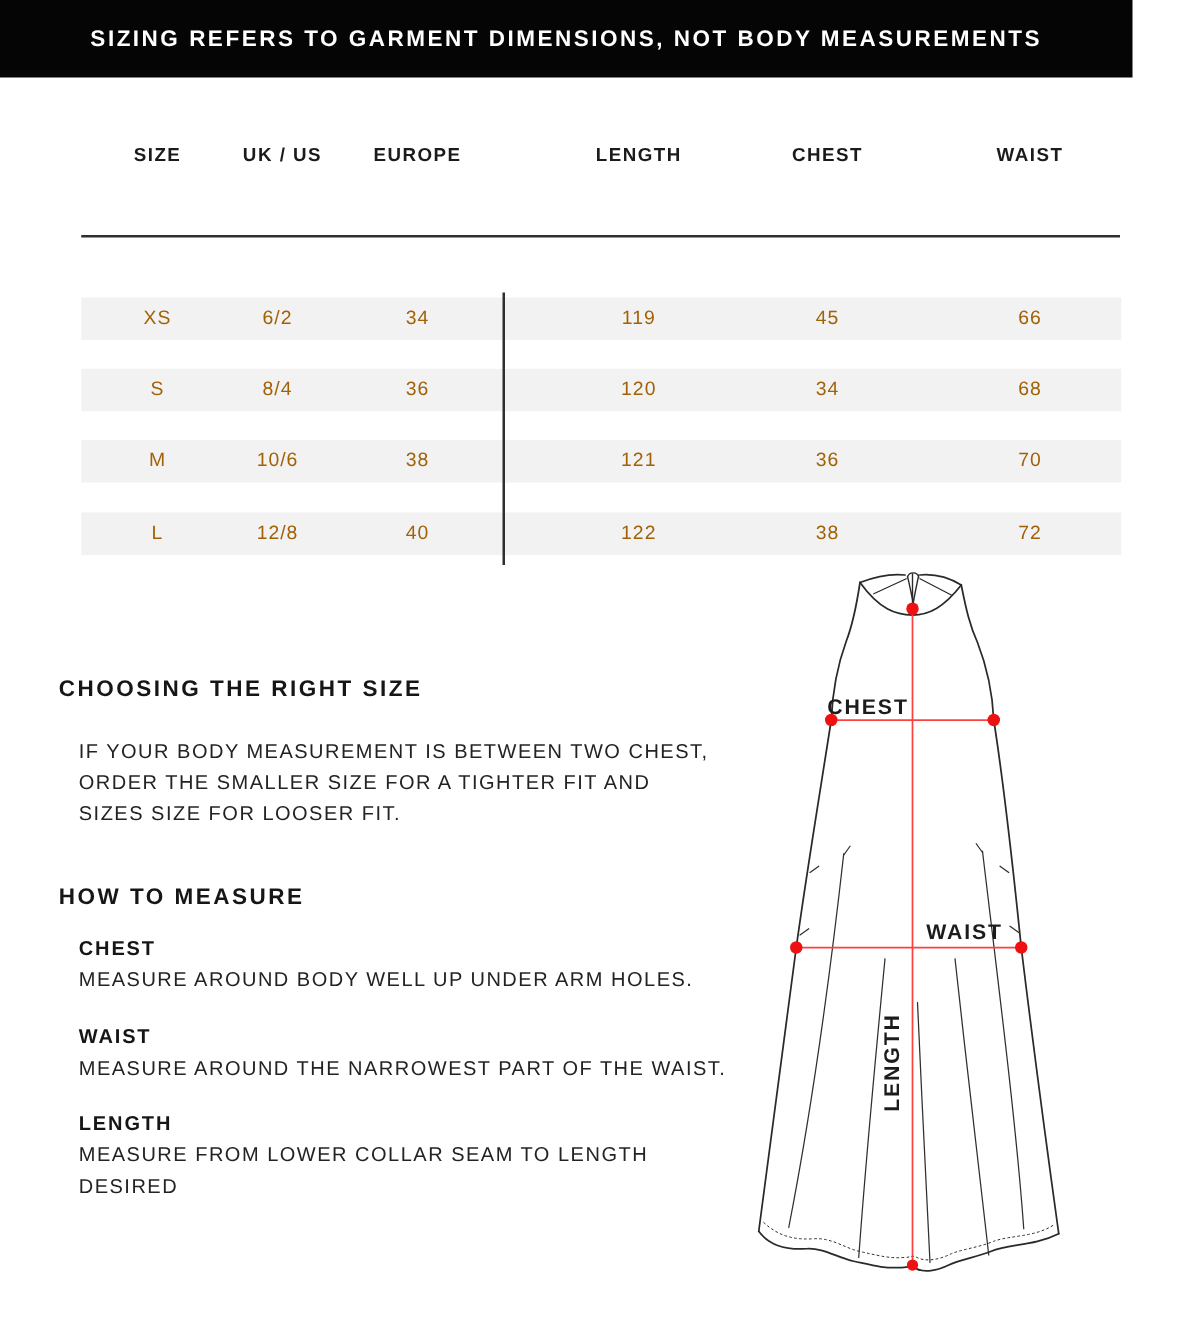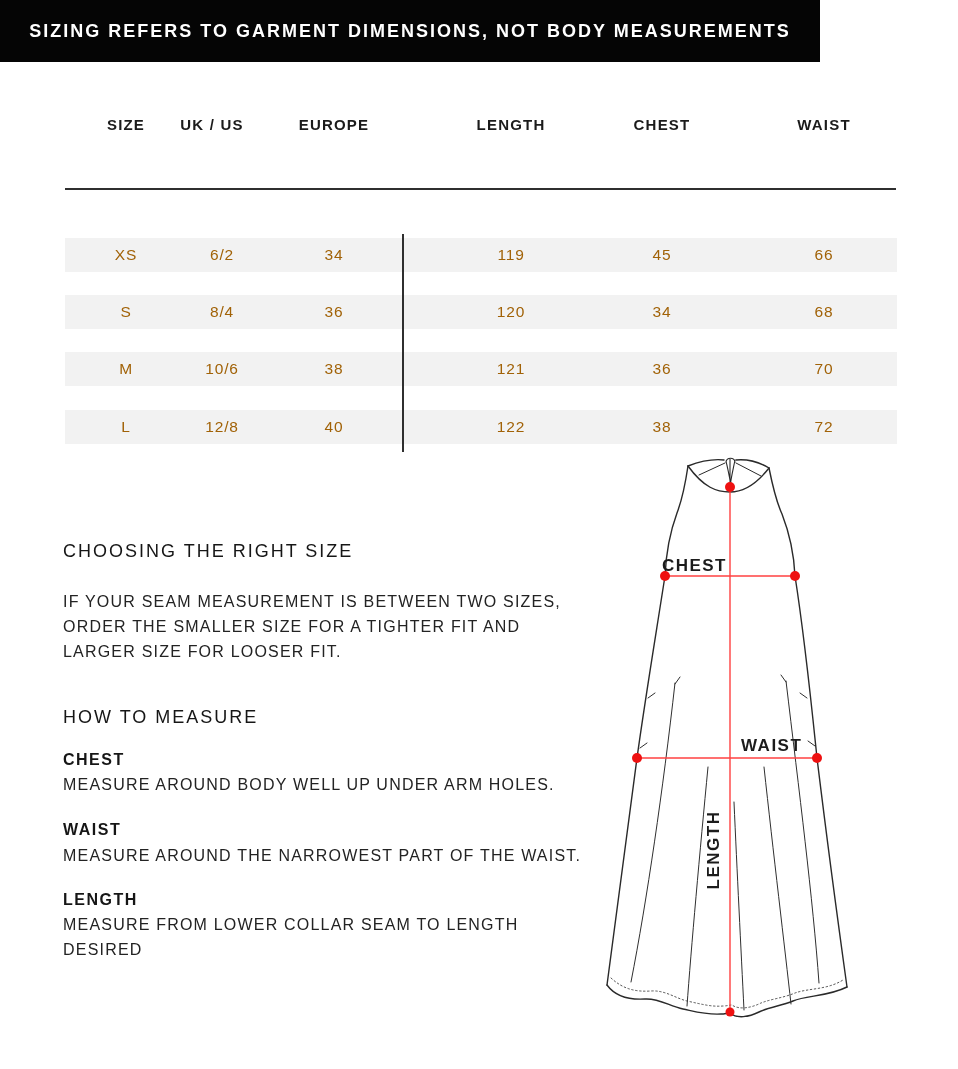--- a/index.html
+++ b/index.html
@@ -3,21 +3,21 @@
 <meta charset="utf-8">
 <style>
   html,body{margin:0;padding:0;}
   body{
     width:958px;height:1069px;position:relative;overflow:hidden;
     background:#ffffff;color:#1d1d1d;
     font-family:"Liberation Sans", sans-serif;
     -webkit-font-smoothing:antialiased;
   }
   .banner{
-    position:absolute;left:0;top:0;width:820px;height:62px;
+    position:absolute;left:0;top:0;width:906px;height:62px;
     background:#050505;color:#ffffff;
     display:flex;align-items:center;justify-content:center;
     font-size:18px;font-weight:700;letter-spacing:2px;white-space:nowrap;
   }
   
   .col-header{
     position:absolute;top:116px;transform:translateX(-50%);
     font-size:15px;font-weight:700;letter-spacing:1.2px;color:#1b1b1b;white-space:nowrap;
   }
   .header-rule{
@@ -30,22 +30,22 @@
     position:absolute;top:0;height:34px;line-height:34px;transform:translateX(-50%);
     font-size:15.5px;font-weight:500;letter-spacing:0.8px;color:#a16207;white-space:nowrap;
   }
   .row-0{top:238px}.row-1{top:295px}.row-2{top:352px}.row-3{top:410px}
   .c0{left:61px}.c1{left:157px}.c2{left:269px}.c3{left:446px}.c4{left:597px}.c5{left:759px}
   .v-divider{
     position:absolute;left:402px;top:234px;width:2px;height:218px;background:#2f2f2f;
   }
   
   .section-title{
-    position:absolute;left:63px;
-    font-size:18px;font-weight:400;letter-spacing:2px;color:#161616;white-space:nowrap;
+    position:absolute;left:47px;
+    font-size:18px;font-weight:700;letter-spacing:2px;color:#161616;white-space:nowrap;
   }
   .body-line{
     position:absolute;left:63px;
     font-size:16px;font-weight:400;letter-spacing:1.2px;color:#232323;white-space:nowrap;
   }
   .term{
     position:absolute;left:63px;
     font-size:16px;font-weight:700;letter-spacing:1.5px;color:#161616;white-space:nowrap;
   }
   
@@ -54,21 +54,21 @@
     font-family:"Liberation Sans", sans-serif;
     font-size:17px;font-weight:700;letter-spacing:1.5px;fill:#1c1c1c;
   }
 </style>
 </head>
 <body>
 
 <div class="banner">SIZING REFERS TO GARMENT DIMENSIONS, NOT BODY MEASUREMENTS</div>
 
 <div class="col-header c0" style="left:126px">SIZE</div>
-<div class="col-header" style="left:212px">UK / US</div>
+<div class="col-header" style="left:226px">UK / US</div>
 <div class="col-header" style="left:334px">EUROPE</div>
 <div class="col-header" style="left:511px">LENGTH</div>
 <div class="col-header" style="left:662px">CHEST</div>
 <div class="col-header" style="left:824px">WAIST</div>
 
 <div class="header-rule"></div>
 
 <div class="table-row row-0">
   <span class="table-cell c0">XS</span>
   <span class="table-cell c1">6/2</span>
@@ -98,23 +98,23 @@
   <span class="table-cell c1">12/8</span>
   <span class="table-cell c2">40</span>
   <span class="table-cell c3">122</span>
   <span class="table-cell c4">38</span>
   <span class="table-cell c5">72</span>
 </div>
 
 <div class="v-divider"></div>
 
 <div class="section-title" style="top:541px">CHOOSING THE RIGHT SIZE</div>
-<div class="body-line" style="top:593px">IF YOUR SEAM MEASUREMENT IS BETWEEN TWO SIZES,</div>
+<div class="body-line" style="top:593px">IF YOUR BODY MEASUREMENT IS BETWEEN TWO CHEST,</div>
 <div class="body-line" style="top:618px">ORDER THE SMALLER SIZE FOR A TIGHTER FIT AND</div>
-<div class="body-line" style="top:643px">LARGER SIZE FOR LOOSER FIT.</div>
+<div class="body-line" style="top:643px">SIZES SIZE FOR LOOSER FIT.</div>
 
 <div class="section-title" style="top:707px">HOW TO MEASURE</div>
 
 <div class="term" style="top:751px">CHEST</div>
 <div class="body-line" style="top:776px">MEASURE AROUND BODY WELL UP UNDER ARM HOLES.</div>
 
 <div class="term" style="top:821px">WAIST</div>
 <div class="body-line" style="top:847px">MEASURE AROUND THE NARROWEST PART OF THE WAIST.</div>
 
 <div class="term" style="top:891px">LENGTH</div>

